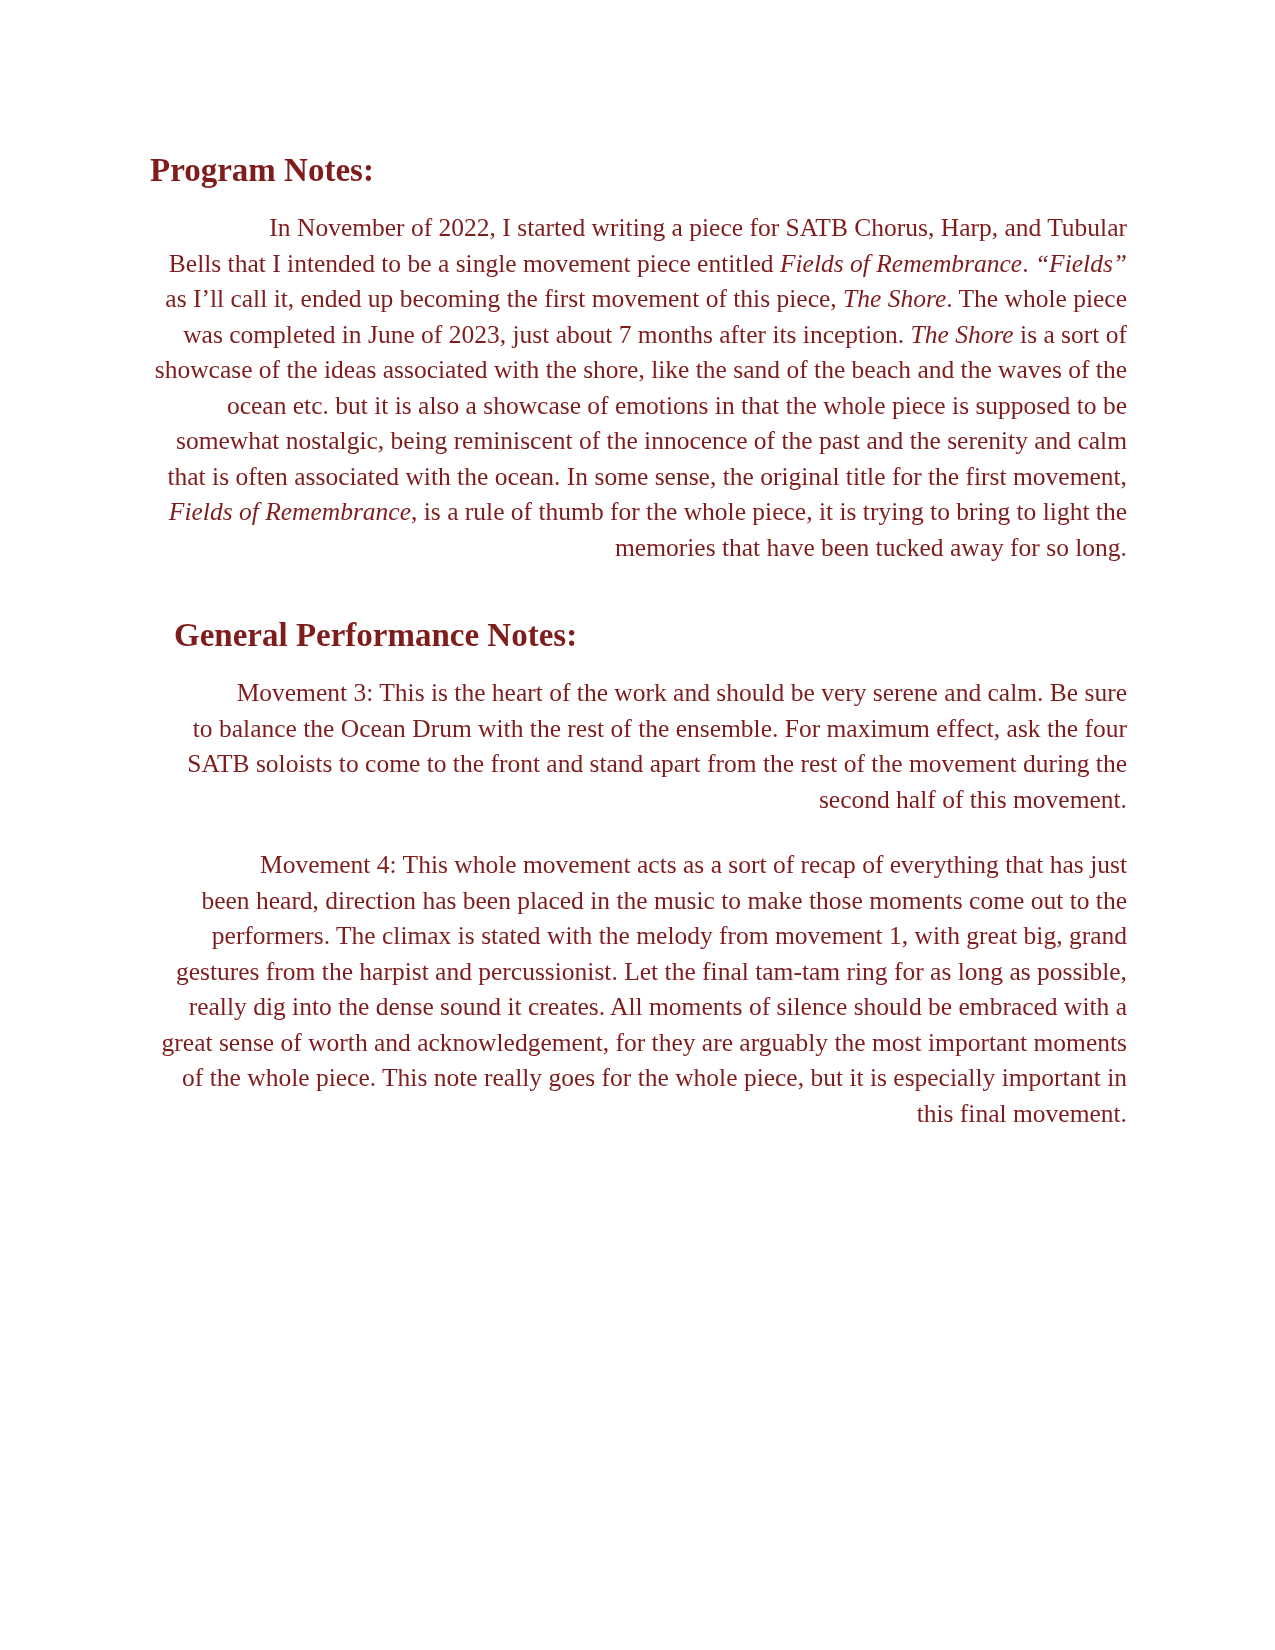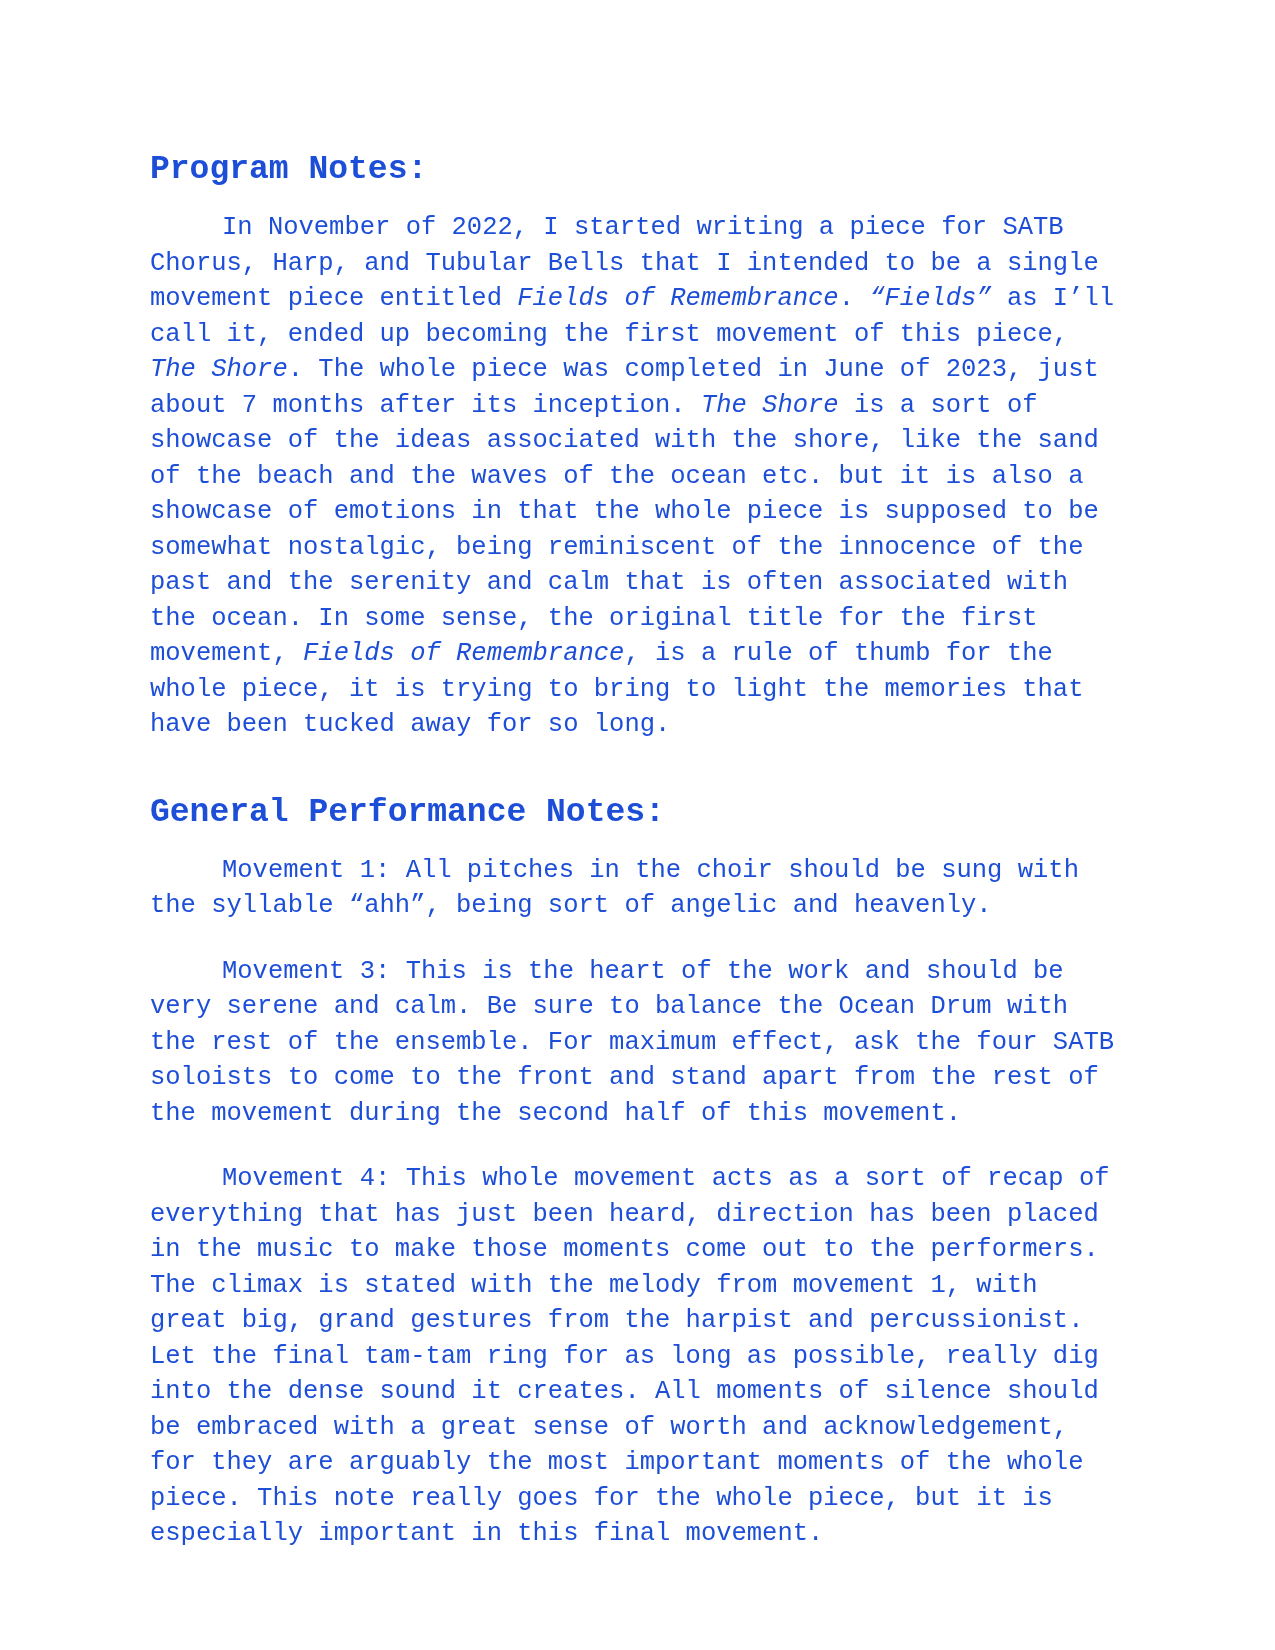--- a/index.html
+++ b/index.html
@@ -23,42 +23,42 @@
   }
   h1.heading {
     font-size: 33px;
     line-height: 40px;
     font-weight: bold;
     margin: 0 0 20px 0;
     letter-spacing: 0;
   }
   section + section h1.heading {
     margin-top: 50px;
+    margin-left: 24px;
   }
   p.body-paragraph {
     font-size: 25.5px;
     line-height: 35.5px;
     margin: 0 0 30px 0;
     text-indent: 72px;
-    text-align: left;
+    text-align: right;
   }
   p.body-paragraph em {
     font-style: italic;
   }
 </style>
 </head>
 <body>
 
-<main class="page" style="background: rgb(255, 255, 255); color: #1d4ed8; font-family: Liberation Mono, monospace;">
+<main class="page" style="background: rgb(255, 255, 255); color: #7f1d1d;">
   <article class="doc">
 
   <section>
         <h1 class="heading">Program Notes:</h1>
         <p class="body-paragraph"><span>In November of 2022, I started writing a piece for SATB Chorus, Harp, and Tubular Bells that I intended to be a single movement piece entitled </span><em>Fields of Remembrance</em><span>. </span><em>“Fields”</em><span> as I’ll call it, ended up becoming the first movement of this piece, </span><em>The Shore</em><span>. The whole piece was completed in June of 2023, just about 7 months after its inception. </span><em>The Shore</em><span> is a sort of showcase of the ideas associated with the shore, like the sand of the beach and the waves of the ocean etc. but it is also a showcase of emotions in that the whole piece is supposed to be somewhat nostalgic, being reminiscent of the innocence of the past and the serenity and calm that is often associated with the ocean. In some sense, the original title for the first movement, </span><em>Fields of Remembrance</em><span>, is a rule of thumb for the whole piece, it is trying to bring to light the memories that have been tucked away for so long.</span></p>
       </section>
       <section>
         <h1 class="heading">General Performance Notes:</h1>
-        <p class="body-paragraph"><span>Movement 1: All pitches in the choir should be sung with the syllable “ahh”, being sort of angelic and heavenly.</span></p>
         <p class="body-paragraph"><span>Movement 3: This is the heart of the work and should be very serene and calm. Be sure to balance the Ocean Drum with the rest of the ensemble. For maximum effect, ask the four SATB soloists to come to the front and stand apart from the rest of the movement during the second half of this movement.</span></p>
         <p class="body-paragraph"><span>Movement 4: This whole movement acts as a sort of recap of everything that has just been heard, direction has been placed in the music to make those moments come out to the performers. The climax is stated with the melody from movement 1, with great big, grand gestures from the harpist and percussionist. Let the final tam-tam ring for as long as possible, really dig into the dense sound it creates. All moments of silence should be embraced with a great sense of worth and acknowledgement, for they are arguably the most important moments of the whole piece. This note really goes for the whole piece, but it is especially important in this final movement.</span></p>
       </section>
     </article>
 </main>
 
 </body></html>

